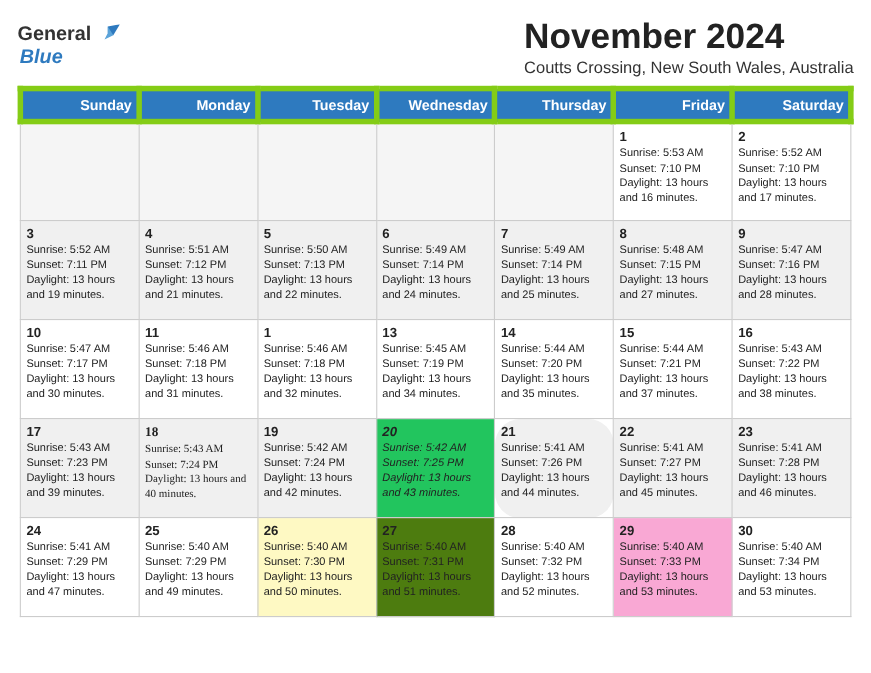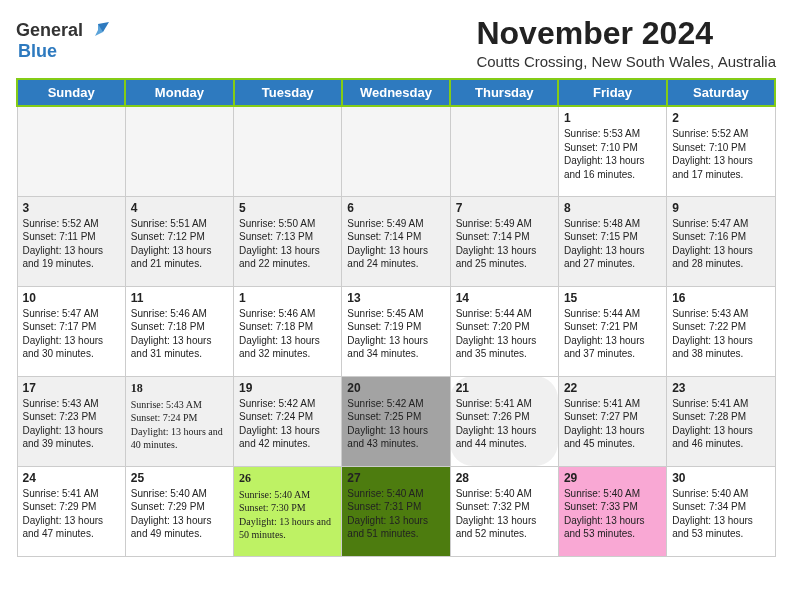--- a/index.html
+++ b/index.html
@@ -44,22 +44,22 @@
       width: 100%;
       border-collapse: collapse;
       margin-top: 8px;
     }
     .calendar th {
       background: #2e7abf;
       color: #fff;
       font-size: 13px;
       font-weight: bold;
       padding: 5px 4px;
-      text-align: center;
-      border: 2px solid #84cc16;
+      text-align: right;
+      border: 5px solid #84cc16;
     }
     .calendar td {
       border: 1px solid #ccc;
       vertical-align: top;
       padding: 4px 5px;
       width: calc(100% / 7);
       font-size: 10.5px;
       color: #222;
       background: #fff;
       min-height: 80px;
@@ -91,21 +91,21 @@
 
 <div class="header-area">
   <div class="logo">
     <div class="logo-row">
       <span style="font-size:18px;font-weight:bold;color:#333;">General</span>
       <svg width="22" height="18" viewBox="0 0 22 18" style="margin-left:2px;">
         <polygon points="11,2 22,0 16,10 11,8" fill="#2e7abf"></polygon>
         <polygon points="11,2 16,10 8,14 11,8" fill="#5ba3d9"></polygon>
       </svg>
     </div>
-    <span style="font-size:18px;font-weight:bold;color:#2e7abf;margin-left:2px;">Blue</span>
+    <span style="font-size:18px;font-weight:bold;color:#2e7abf;margin-left:2px;font-style:italic;">Blue</span>
   </div>
   <div class="title-area">
     <div class="month-title">November 2024</div>
     <div class="location-title">Coutts Crossing, New South Wales, Australia</div>
   </div>
 </div>
 
 <table class="calendar">
   <thead>
     <tr>
@@ -200,21 +200,21 @@
           <div class="day-info">Sunrise: 5:43 AM<br>Sunset: 7:23 PM<br>Daylight: 13 hours and 39 minutes.</div>
         </td>
         <td style="background: rgb(240, 240, 240); font-family: Liberation Serif, serif;">
           <span class="day-number">18</span>
           <div class="day-info">Sunrise: 5:43 AM<br>Sunset: 7:24 PM<br>Daylight: 13 hours and 40 minutes.</div>
         </td>
         <td style="background: rgb(240, 240, 240);">
           <span class="day-number">19</span>
           <div class="day-info">Sunrise: 5:42 AM<br>Sunset: 7:24 PM<br>Daylight: 13 hours and 42 minutes.</div>
         </td>
-        <td style="background: #a3a3a3;">
+        <td style="background: #22c55e; font-style: italic;">
           <span class="day-number">20</span>
           <div class="day-info">Sunrise: 5:42 AM<br>Sunset: 7:25 PM<br>Daylight: 13 hours and 43 minutes.</div>
         </td>
         <td style="background: rgb(240, 240, 240); border-radius: 23px;">
           <span class="day-number">21</span>
           <div class="day-info">Sunrise: 5:41 AM<br>Sunset: 7:26 PM<br>Daylight: 13 hours and 44 minutes.</div>
         </td>
         <td style="background: rgb(240, 240, 240);">
           <span class="day-number">22</span>
           <div class="day-info">Sunrise: 5:41 AM<br>Sunset: 7:27 PM<br>Daylight: 13 hours and 45 minutes.</div>
@@ -226,21 +226,21 @@
       </tr>
       <tr>
         <td style="background: rgb(255, 255, 255);">
           <span class="day-number">24</span>
           <div class="day-info">Sunrise: 5:41 AM<br>Sunset: 7:29 PM<br>Daylight: 13 hours and 47 minutes.</div>
         </td>
         <td style="background: rgb(255, 255, 255);">
           <span class="day-number">25</span>
           <div class="day-info">Sunrise: 5:40 AM<br>Sunset: 7:29 PM<br>Daylight: 13 hours and 49 minutes.</div>
         </td>
-        <td style="background: #bef264; font-family: Liberation Serif, serif;">
+        <td style="background: #fef9c3;">
           <span class="day-number">26</span>
           <div class="day-info">Sunrise: 5:40 AM<br>Sunset: 7:30 PM<br>Daylight: 13 hours and 50 minutes.</div>
         </td>
         <td style="background: #4d7c0f;">
           <span class="day-number">27</span>
           <div class="day-info">Sunrise: 5:40 AM<br>Sunset: 7:31 PM<br>Daylight: 13 hours and 51 minutes.</div>
         </td>
         <td style="background: rgb(255, 255, 255);">
           <span class="day-number">28</span>
           <div class="day-info">Sunrise: 5:40 AM<br>Sunset: 7:32 PM<br>Daylight: 13 hours and 52 minutes.</div>

